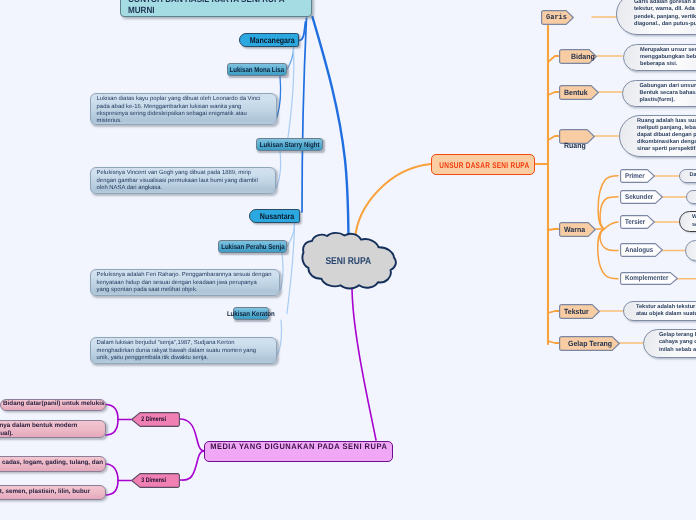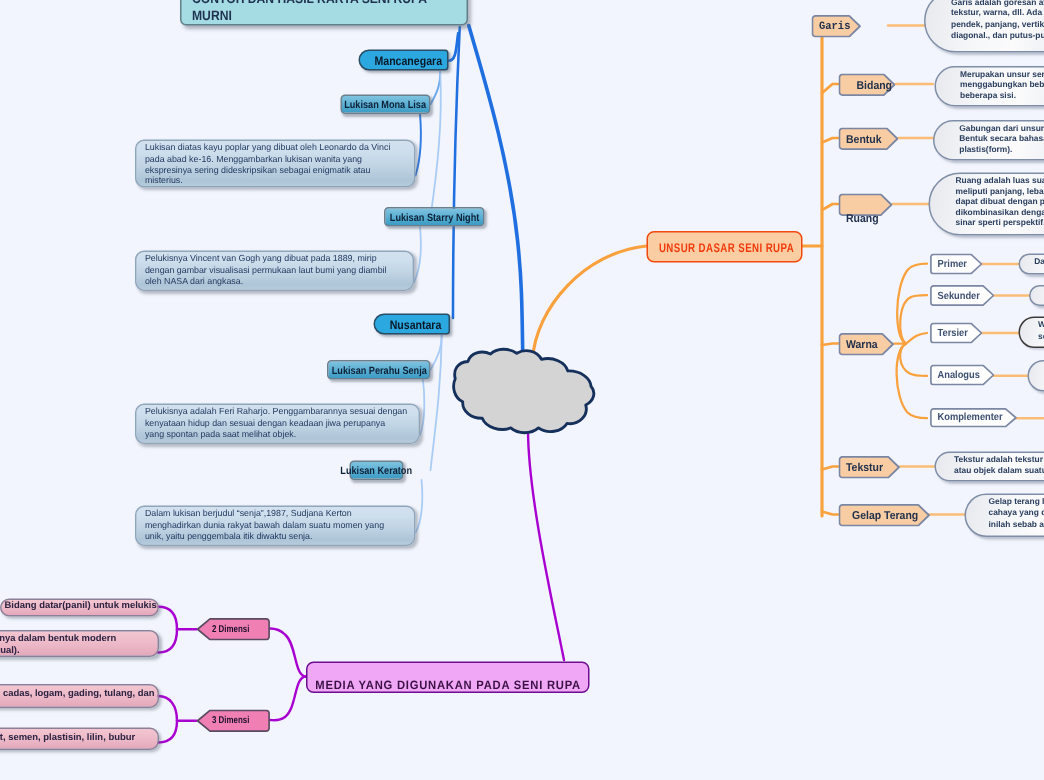--- a/index.html
+++ b/index.html
@@ -64,21 +64,21 @@
   .cap{position:absolute;z-index:3;box-sizing:border-box;
        background:linear-gradient(100deg,#e7e9ee 0%,#f6f7f9 30%,#fbfbfc 52%,#eceef2 80%,#e1e4ea 100%);
        border:1px solid #7f8da6;border-radius:100px;
        box-shadow:1.6px 1.6px 1.6px rgba(110,120,140,.42);
        display:flex;align-items:center;}
   .cap .txw{display:block;}
 
   
   .hdr-purple{
     background:#f0a8f6;border:1.5px solid #6d0d90;border-radius:5px;
-    display:flex;align-items:flex-end;justify-content:center;
+    display:flex;align-items:flex-start;justify-content:center;
   }
   .hdr-purple>span{color:#3a1045;font-weight:bold;font-size:8.1px;letter-spacing:.55px;
     white-space:nowrap;display:inline-block;transform:scaleX(.925);}
   .chev-pk{color:#1d0f2b;font-weight:bold;font-size:6.6px;
            width:100%;text-align:center;transform:scaleX(.8);
            transform-origin:center center;padding-left:8px;box-sizing:border-box;}
   .pill-pink{
     background:linear-gradient(180deg,#f3c6d1 0%,#ecb8c7 55%,#e4a8ba 100%);
     border:1px solid #8c7f98;border-radius:6px;
     display:flex;align-items:center;overflow:hidden;
@@ -169,20 +169,24 @@
            C368.5,237.6 377.0,241.5 378.5,247.3
            C387.0,247.0 393.5,252.0 394.0,257.5
            C397.5,261.5 396.0,267.3 390.5,270.0
            C392.5,277.0 386.0,283.5 378.0,282.3
            C374.5,288.0 365.0,289.5 359.0,285.3
            C354.0,289.6 345.5,289.6 340.5,285.3
            C333.5,288.0 324.0,285.0 321.5,278.8
            C314.0,279.0 308.0,274.0 308.5,267.8
            C303.0,265.5 301.0,258.0 303.5,252.5 Z" fill="#d4d4d4" stroke="#16305c" stroke-width="1.9" stroke-linejoin="round"></path>
 </svg>
+<div class="node" style="left:296px;top:231px;width:104px;height:60px;z-index:6;
+     display:flex;align-items:center;justify-content:center;">
+      <span style="font-size:9.8px;font-weight:bold;color:#28466f;display:inline-block;transform:scaleX(.87);white-space:nowrap;">SENI RUPA</span>
+    </div>
 
 <svg class="conn" viewBox="0 0 696 520">
   <g fill="none" stroke="#f9a13c" stroke-width="2.1" stroke-linecap="round">
 
     <path d="M355,240 C357,205 390,168 431,164"></path>
 
     <path d="M535,164 L548,164"></path>
 
     <path d="M548,12 L548,344"></path>
   </g>

